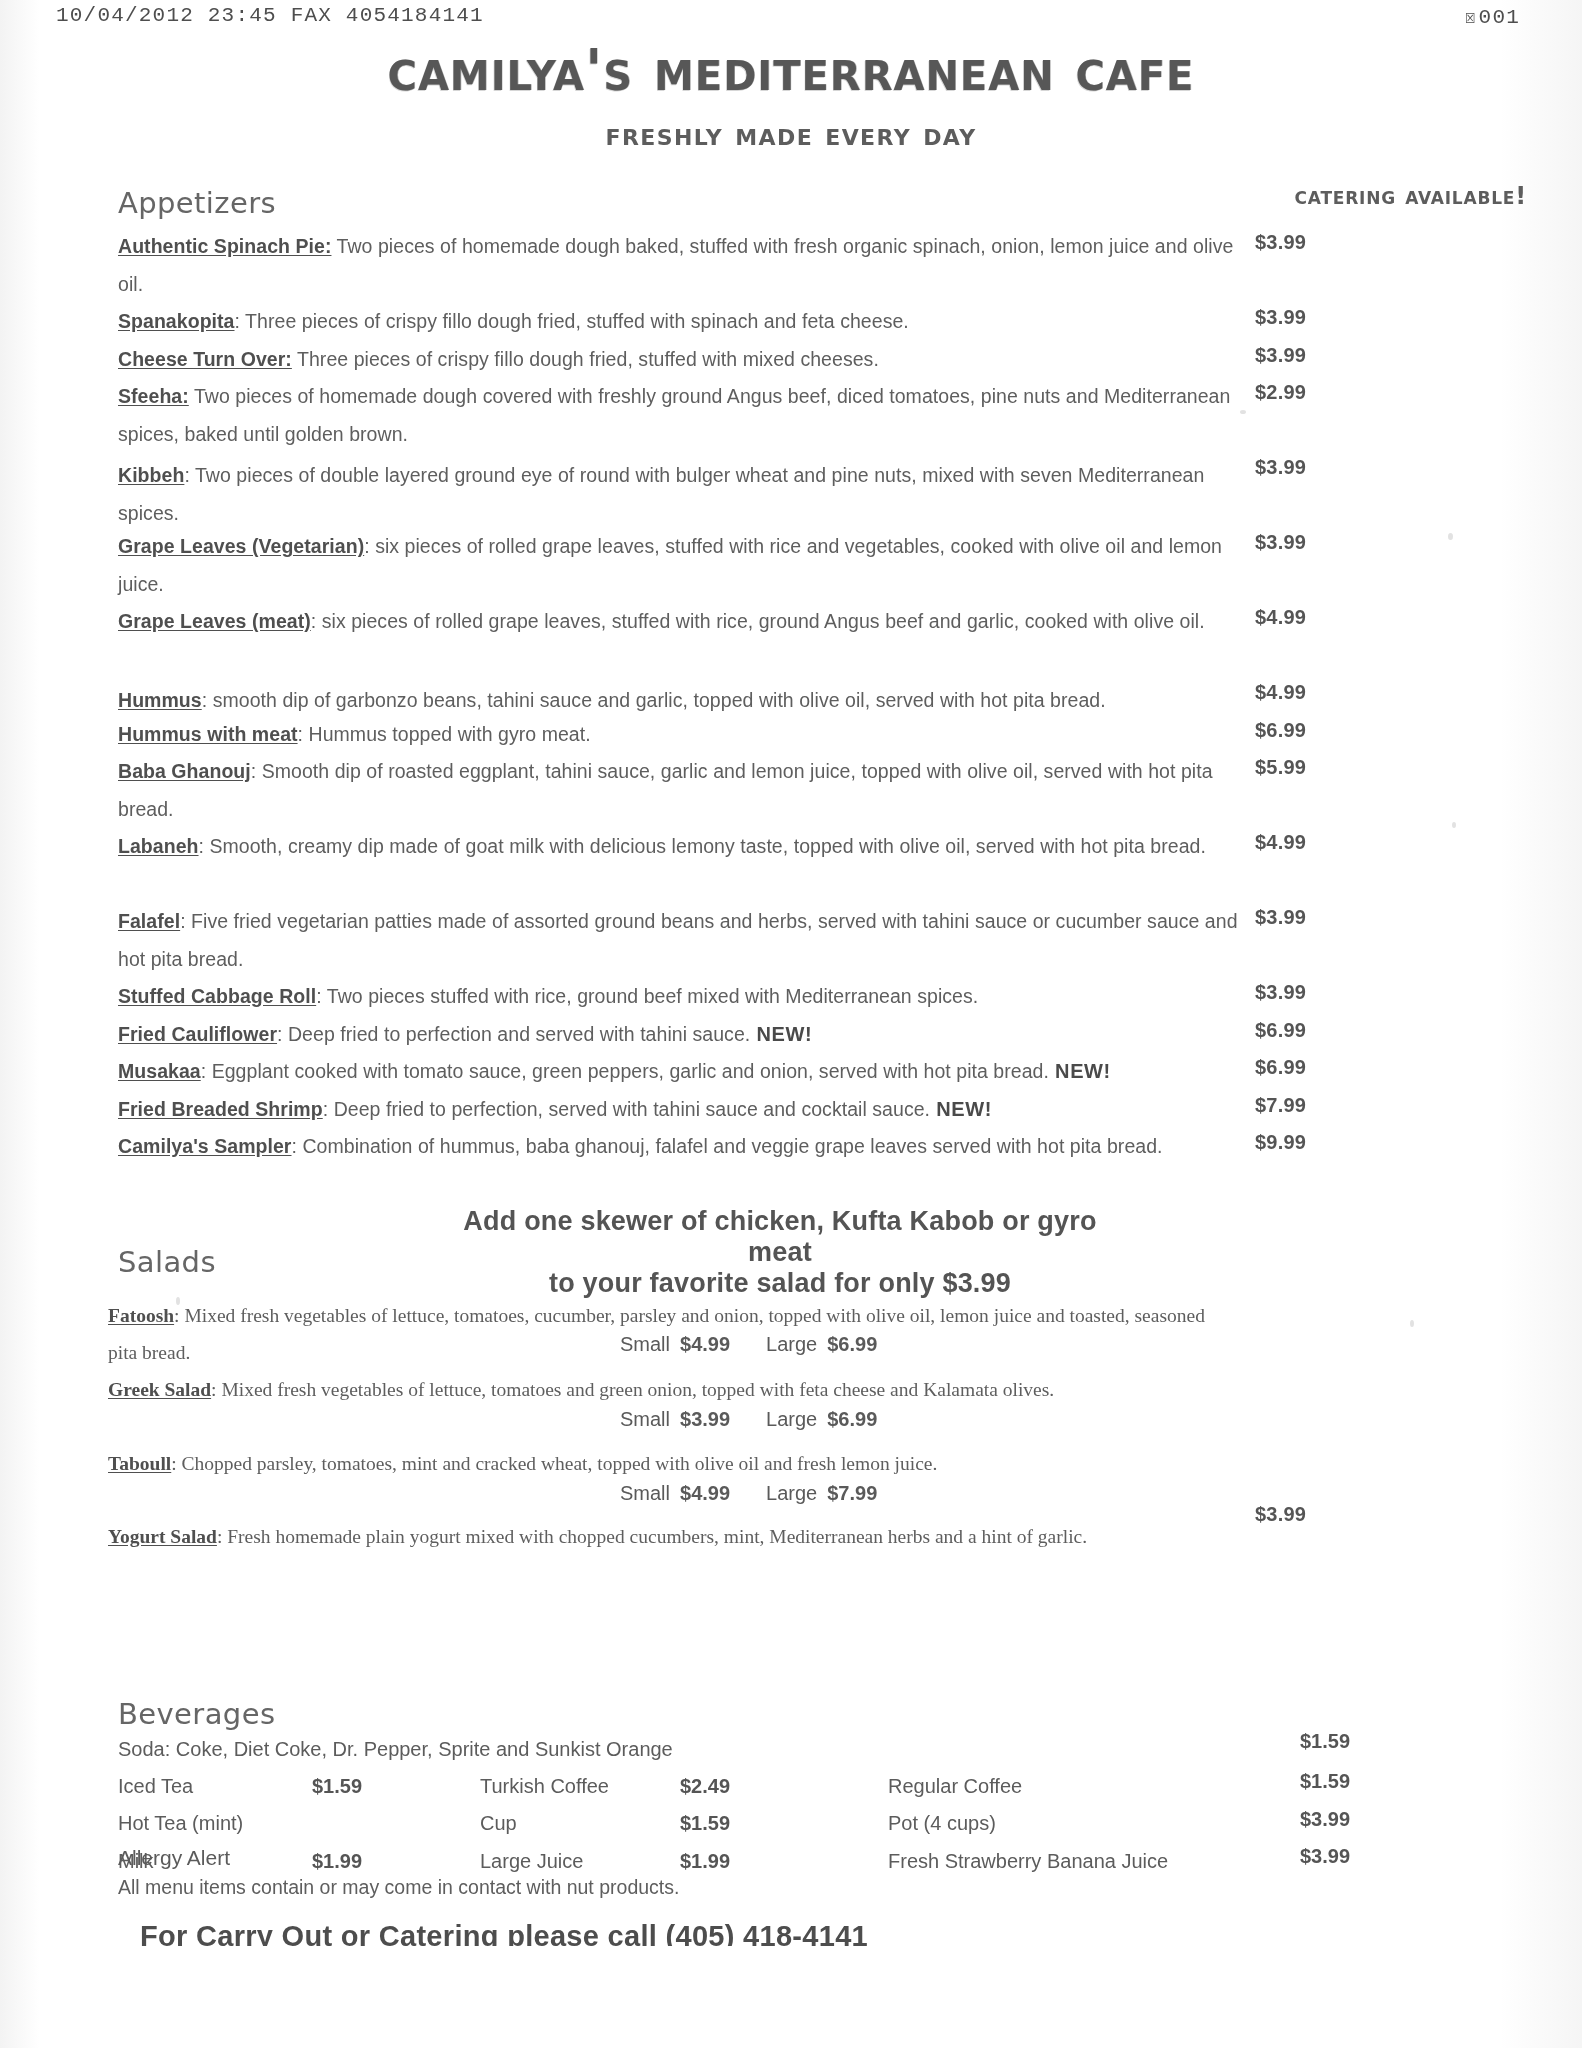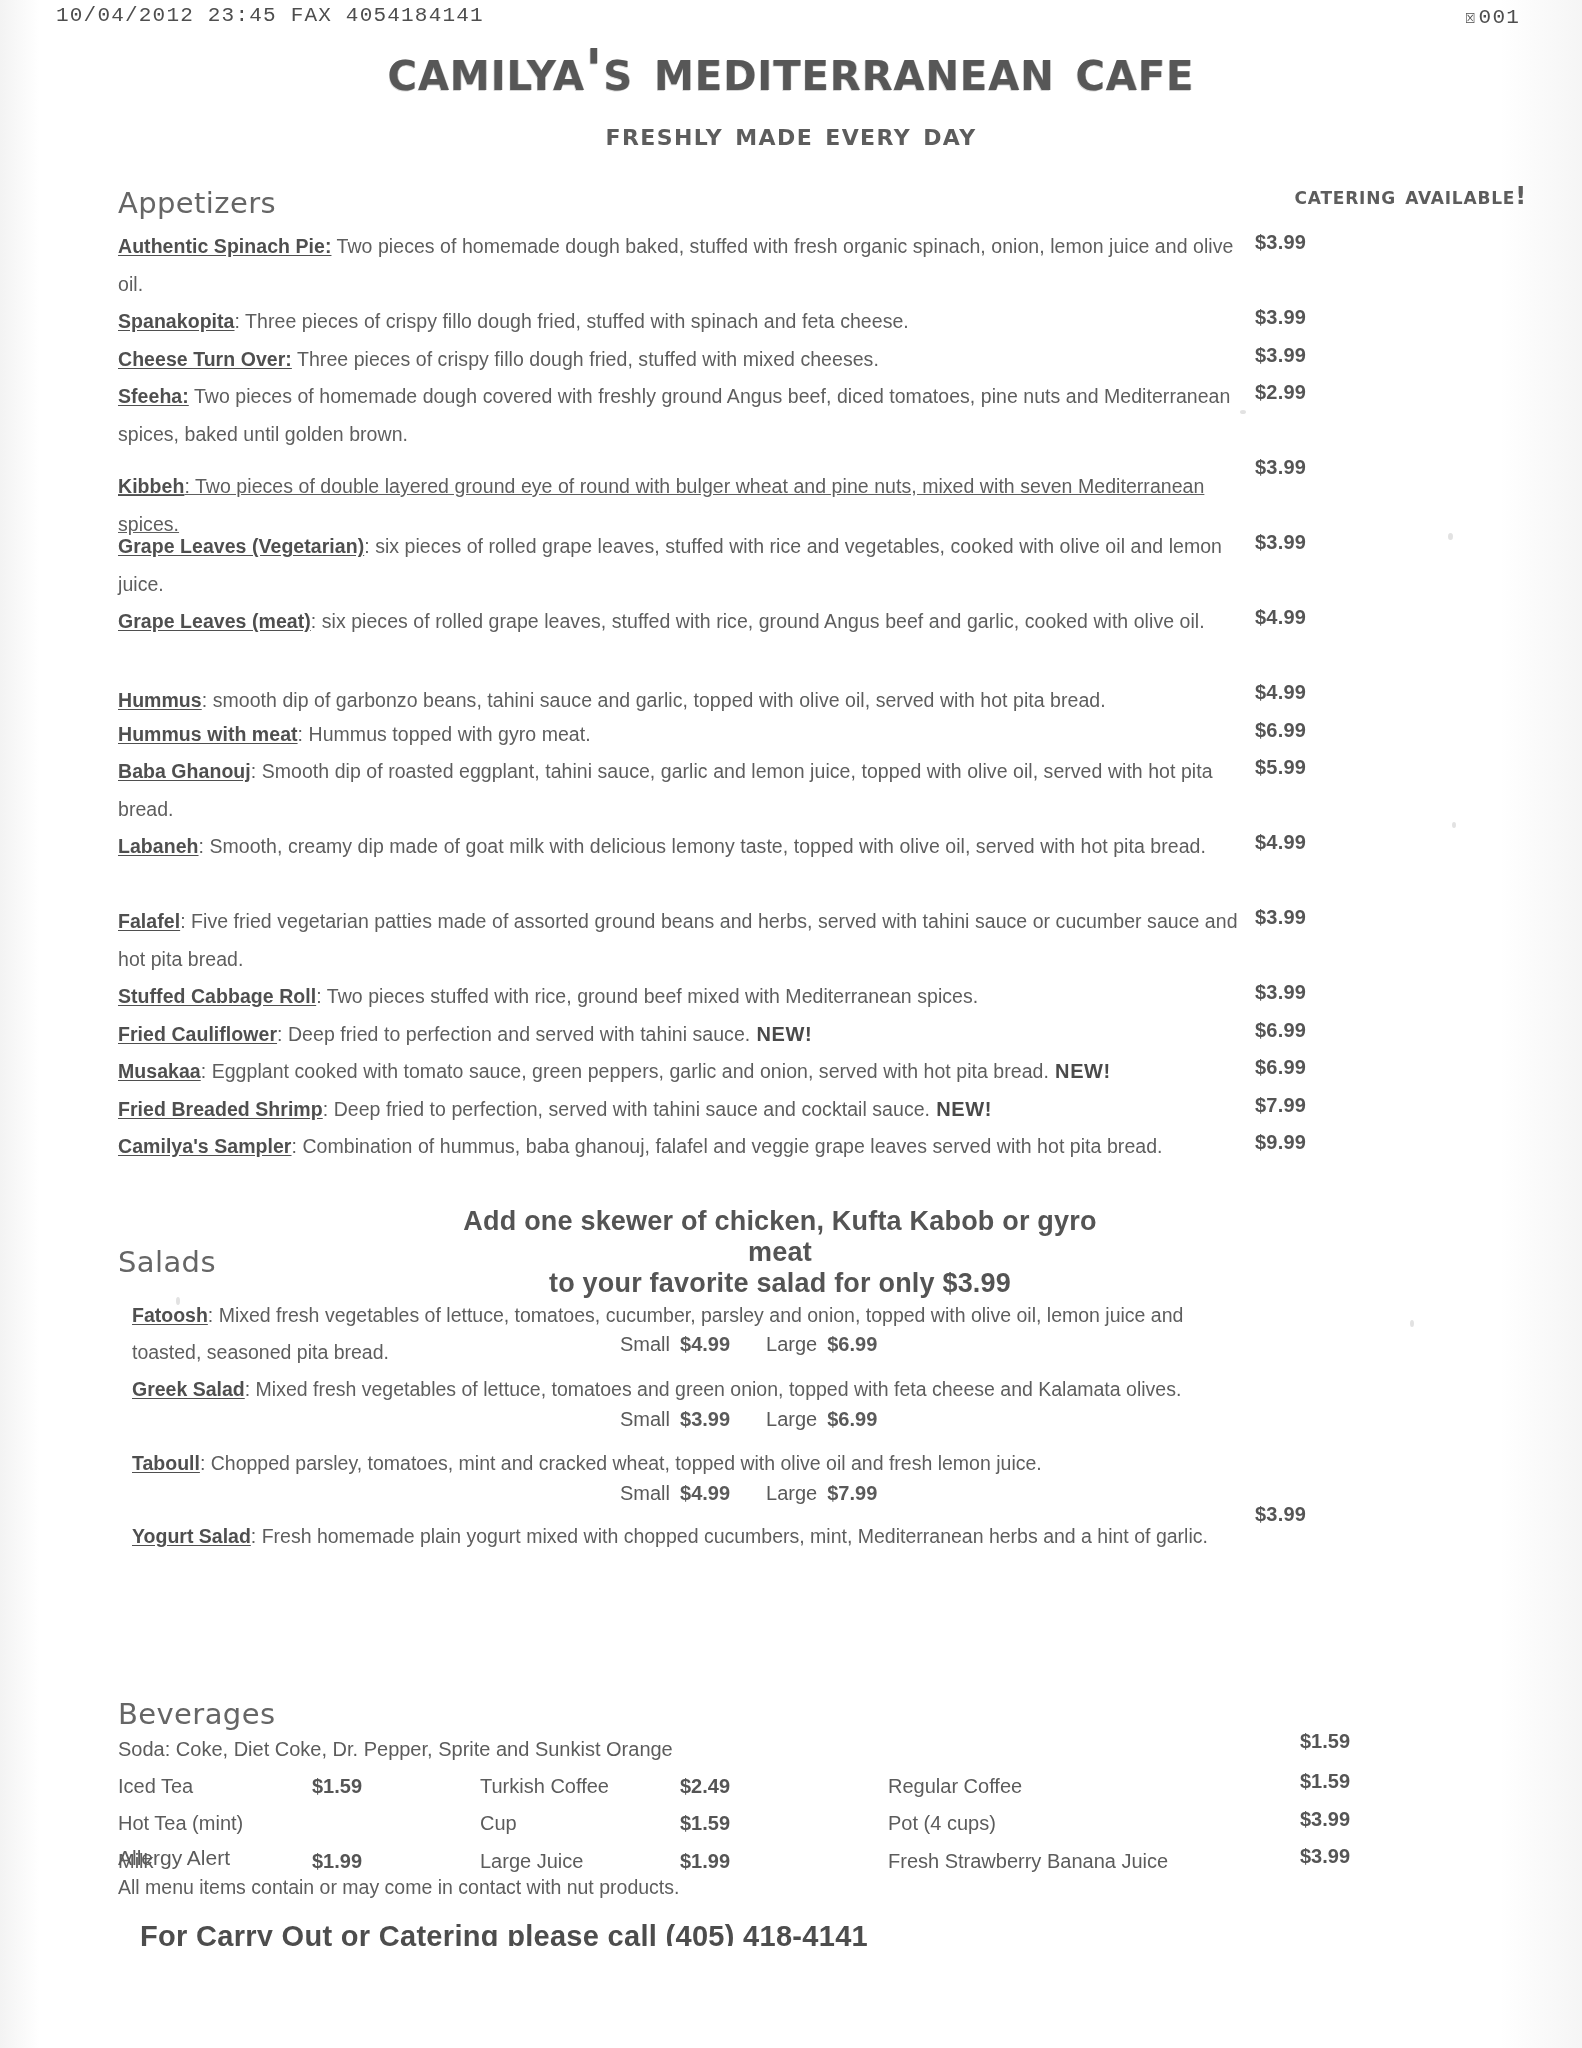--- a/index.html
+++ b/index.html
@@ -157,25 +157,26 @@
     font-size: 27px;
     font-weight: bold;
     line-height: 31px;
     color: #545454;
     letter-spacing: 0.2px;
   }
 
   
   .salad-text {
     position: absolute;
-    left: 132px;
+    left: 108px;
     width: 1110px;
     font-size: 19.5px;
     line-height: 37px;
     color: #5e5e5e;
+    font-family: Liberation Serif, serif;
   }
   .salad-text .nm {
     font-weight: bold;
     text-decoration: underline;
     text-underline-offset: 2px;
     color: #4f4f4f;
   }
   .sizerow {
     position: absolute;
     font-size: 20px;
@@ -270,21 +271,21 @@
       </div>
       <div class="menu-row" style="height: 37.5px; position: relative;">
         <div class="menu-text" style="top: 0px;"><span class="nm">Cheese Turn Over:</span><span> Three pieces of crispy fillo dough fried, stuffed with mixed cheeses.</span></div>
         <div class="menu-price" style="top: 3px;">$3.99</div>
       </div>
       <div class="menu-row" style="height: 75px; position: relative;">
         <div class="menu-text" style="top: 0px;"><span class="nm">Sfeeha:</span><span> Two pieces of homemade dough covered with freshly ground Angus beef, diced tomatoes, pine nuts and Mediterranean spices, baked until golden brown.</span></div>
         <div class="menu-price" style="top: 3px;">$2.99</div>
       </div>
       <div class="menu-row" style="height: 75px; position: relative;">
-        <div class="menu-text" style="top: 15px; text-decoration: underline;"><span class="nm">Kibbeh</span><span>: Two pieces of double layered ground eye of round with bulger wheat and pine nuts, mixed with seven Mediterranean spices.</span></div>
+        <div class="menu-text" style="top: 4px;"><span class="nm">Kibbeh</span><span>: Two pieces of double layered ground eye of round with bulger wheat and pine nuts, mixed with seven Mediterranean spices.</span></div>
         <div class="menu-price" style="top: 3px;">$3.99</div>
       </div>
       <div class="menu-row" style="height: 75px; position: relative;">
         <div class="menu-text" style="top: 0px;"><span class="nm">Grape Leaves (Vegetarian)</span><span>: six pieces of rolled grape leaves, stuffed with rice and vegetables, cooked with olive oil and lemon juice.</span></div>
         <div class="menu-price" style="top: 3px;">$3.99</div>
       </div>
       <div class="menu-row" style="height: 75px; position: relative;">
         <div class="menu-text" style="top: 0px;"><span class="nm">Grape Leaves (meat)</span><span>: six pieces of rolled grape leaves, stuffed with rice, ground Angus beef and garlic, cooked with olive oil.</span></div>
         <div class="menu-price" style="top: 3px;">$4.99</div>
       </div>

